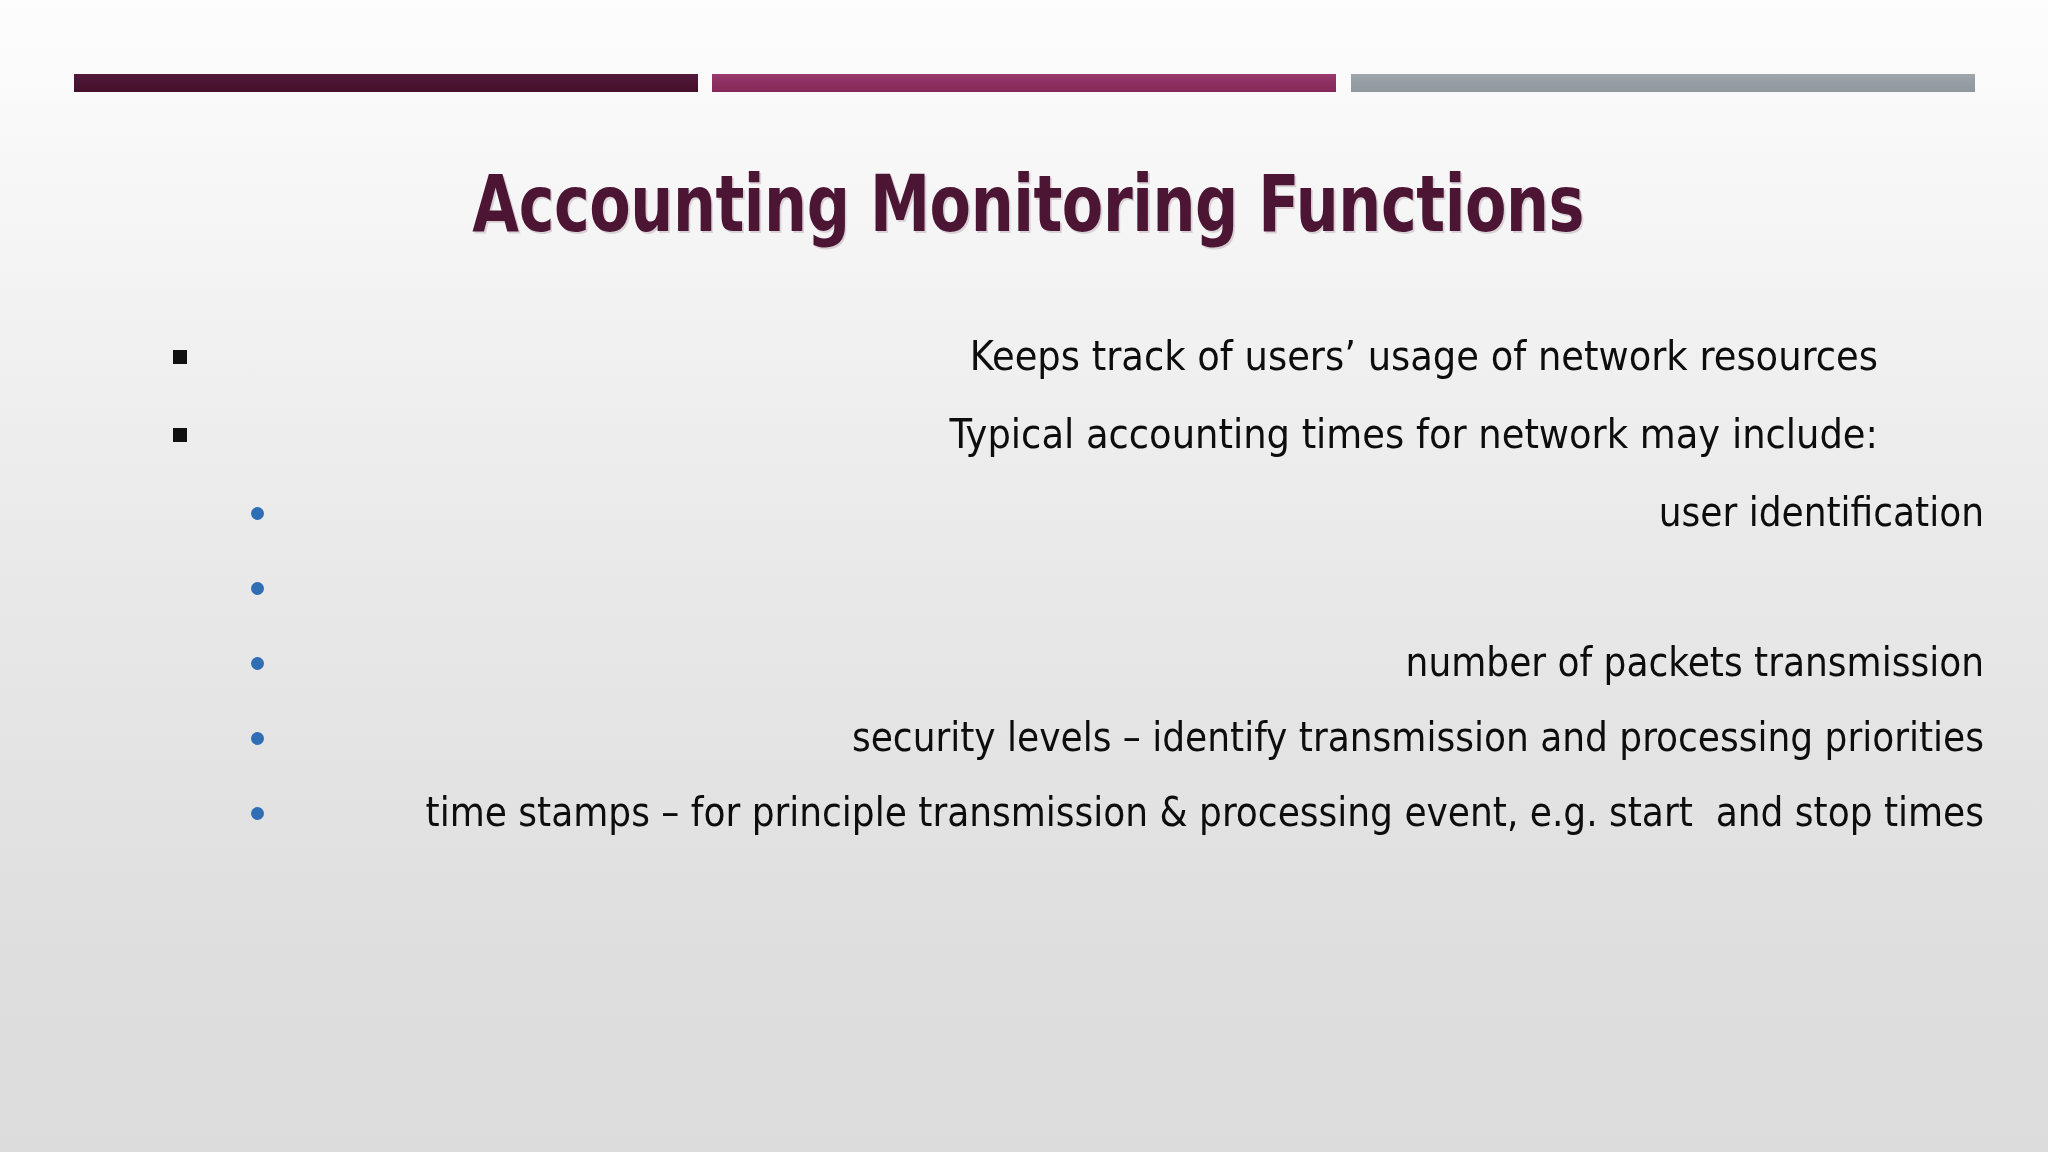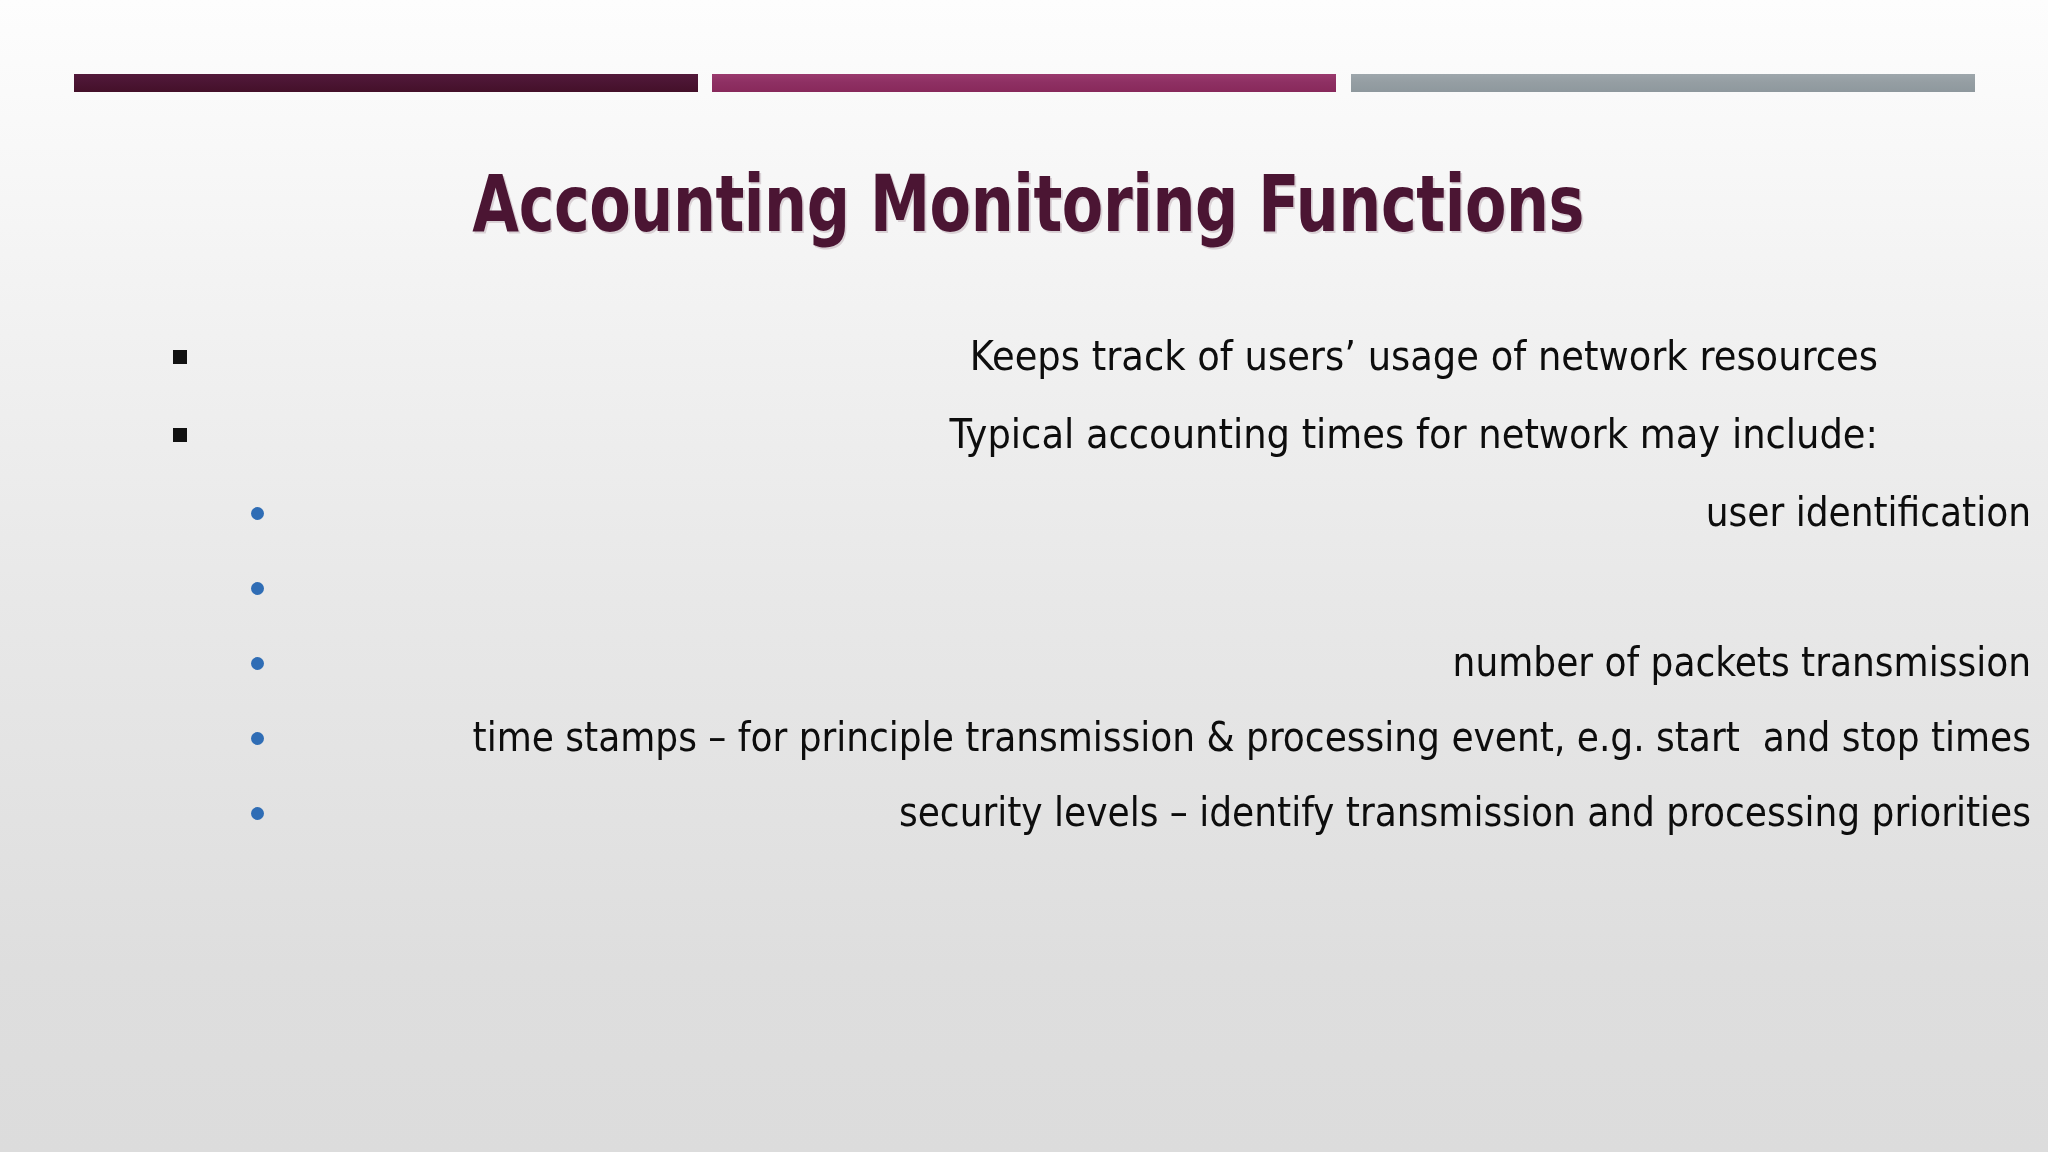--- a/index.html
+++ b/index.html
@@ -118,21 +118,20 @@
     flex: 1 1 auto;
     max-width: 1640px;
   }
 
   
   .lvl2 {
     padding-left: 251px;
     margin-bottom: 16px;
     font-size: 40px;
     line-height: 59px;
-    gap: 47px;
   }
   .lvl2 .marker {
     flex: 0 0 auto;
     width: 43px;
     position: relative;
     height: 59px;
   }
   .lvl2 .marker .dot {
     position: absolute;
     left: 0;
@@ -194,24 +193,24 @@
       <span class="marker">
           <span class="dot"></span>
         </span>
       <span class="btext">number of packets transmission</span>
     </div>
 
     <div class="bullet-row lvl2">
       <span class="marker">
           <span class="dot"></span>
         </span>
+      <span class="btext">security levels – identify transmission and processing priorities</span>
+    </div>
+
+    <div class="bullet-row lvl2">
+      <span class="marker">
+          <span class="dot"></span>
+        </span>
       <span class="btext">time stamps – for principle transmission &amp; processing event, e.g. start  and stop times</span>
-    </div>
-
-    <div class="bullet-row lvl2">
-      <span class="marker">
-          <span class="dot"></span>
-        </span>
-      <span class="btext">security levels – identify transmission and processing priorities</span>
     </div>
 
   </div>
 </div>
 
 </body></html>

